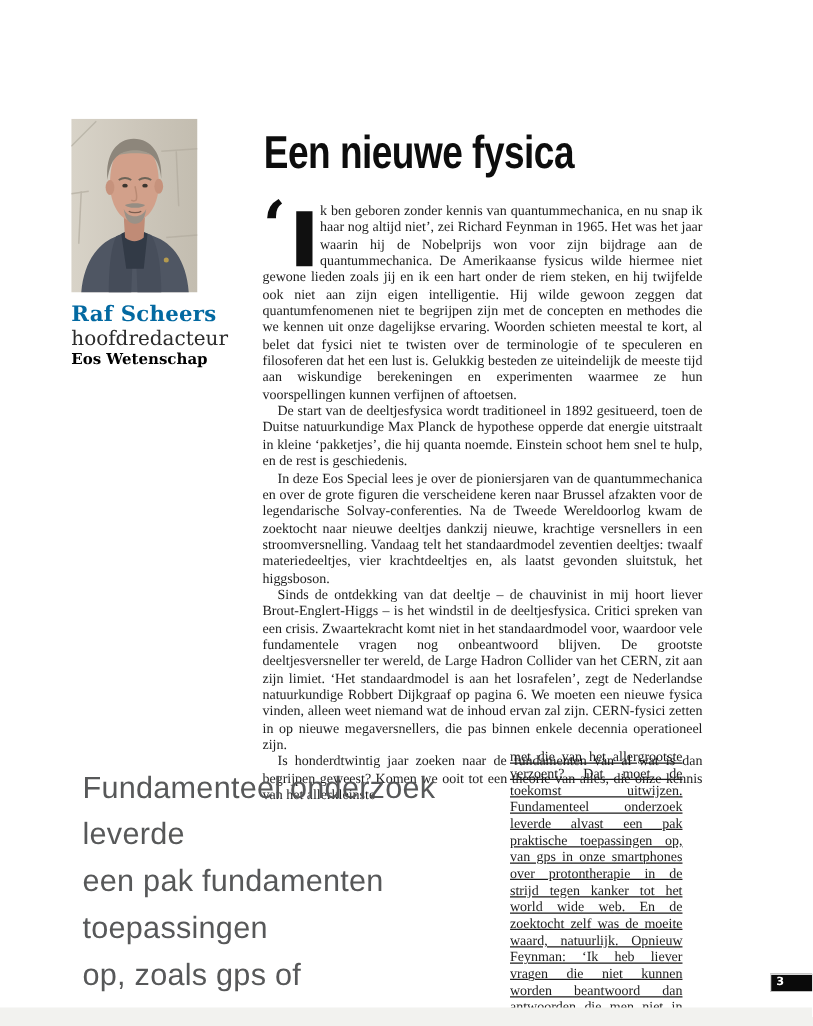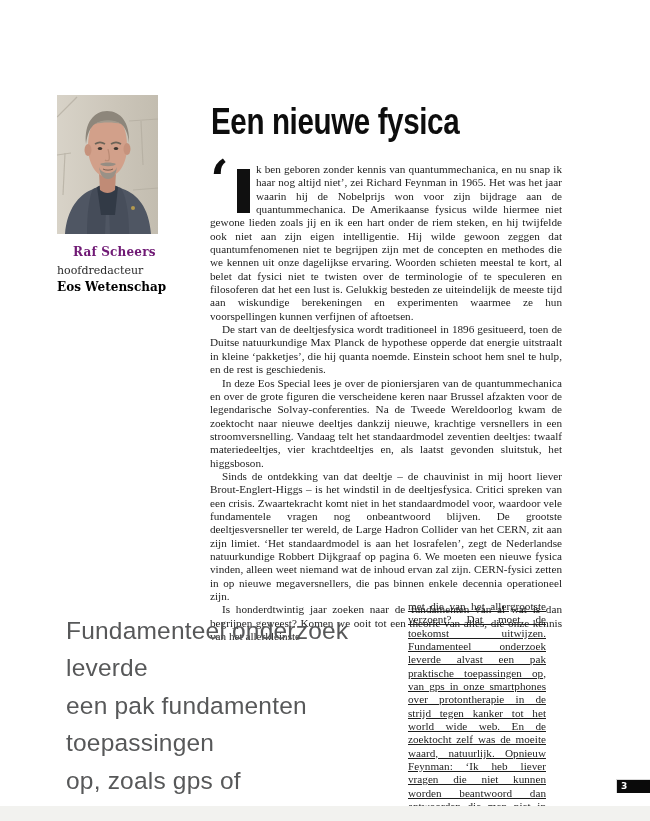--- a/index.html
+++ b/index.html
@@ -3,22 +3,22 @@
 <meta charset="utf-8">
 <style>
   html,body{margin:0;padding:0;background:#ffffff;}
   .page{position:relative;width:650px;height:821px;background:#ffffff;overflow:hidden;
         font-family:"Liberation Serif", serif;color:#1a1a1a;}
 
   
   .photo{position:absolute;left:57px;top:95px;width:101px;height:139px;display:block;}
   .author{position:absolute;left:57px;top:244px;width:140px;
           font-family:"DejaVu Serif", serif;line-height:17.5px;}
-  .author .name{font-size:12px;font-weight:bold;letter-spacing:.2px;color:#701a75;margin-left:16px;}
-  .author .role{font-size:11px;font-weight:normal;color:#2b2b2b;}
+  .author .name{font-size:17px;font-weight:bold;letter-spacing:.2px;color:#0369a1;}
+  .author .role{font-size:16px;font-weight:normal;color:#2b2b2b;}
   .author .org{font-size:12px;font-weight:bold;color:#000000;}
 
   
   .title{position:absolute;left:211px;top:103px;
          font-family:"Liberation Sans", sans-serif;font-weight:900;
          font-size:37px;line-height:1;color:#0d0d0d;letter-spacing:-.5px;
          transform:scaleX(.80);transform-origin:left top;white-space:nowrap;}
 
   
   .body-wide{position:absolute;left:210px;top:163px;width:352px;
@@ -108,21 +108,21 @@
   <div class="title">Een nieuwe fysica</div>
 
   <div class="body-wide">
     <p>
       <span class="dropcap">
         <span class="dc-quote">‘</span>
         <span class="dc-letter">I</span>
       </span>
       <span>k ben geboren zonder kennis van quantummechanica, en nu snap ik haar nog altijd niet’, zei Richard Feynman in 1965. Het was het jaar waarin hij de Nobelprijs won voor zijn bijdrage aan de quantummechanica. De Amerikaanse fysicus wilde hiermee niet gewone lieden zoals jij en ik een hart onder de riem steken, en hij twijfelde ook niet aan zijn eigen intelligentie. Hij wilde gewoon zeggen dat quantumfenomenen niet te begrijpen zijn met de concepten en methodes die we kennen uit onze dagelijkse ervaring. Woorden schieten meestal te kort, al belet dat fysici niet te twisten over de terminologie of te speculeren en filosoferen dat het een lust is. Gelukkig besteden ze uiteindelijk de meeste tijd aan wiskundige berekeningen en experimenten waarmee ze hun voorspellingen kunnen verfijnen of aftoetsen.</span>
     </p>
-    <p class="indent">De start van de deeltjesfysica wordt traditioneel in 1896 gesitueerd, toen de Duitse natuurkundige Max Planck de hypothese opperde dat energie uitstraalt in kleine ‘pakketjes’, die hij quanta noemde. Einstein schoot hem snel te hulp, en de rest is geschiedenis.</p>
+    <p class="indent">De start van de deeltjesfysica wordt traditioneel in 1892 gesitueerd, toen de Duitse natuurkundige Max Planck de hypothese opperde dat energie uitstraalt in kleine ‘pakketjes’, die hij quanta noemde. Einstein schoot hem snel te hulp, en de rest is geschiedenis.</p>
     <p class="indent">In deze Eos Special lees je over de pioniersjaren van de quantummechanica en over de grote figuren die verscheidene keren naar Brussel afzakten voor de legendarische Solvay-conferenties. Na de Tweede Wereldoorlog kwam de zoektocht naar nieuwe deeltjes dankzij nieuwe, krachtige versnellers in een stroomversnelling. Vandaag telt het standaardmodel zeventien deeltjes: twaalf materiedeeltjes, vier krachtdeeltjes en, als laatst gevonden sluitstuk, het higgsboson.</p>
     <p class="indent">Sinds de ontdekking van dat deeltje – de chauvinist in mij hoort liever Brout-Englert-Higgs – is het windstil in de deeltjesfysica. Critici spreken van een crisis. Zwaartekracht komt niet in het standaardmodel voor, waardoor vele fundamentele vragen nog onbeantwoord blijven. De grootste deeltjesversneller ter wereld, de Large Hadron Collider van het CERN, zit aan zijn limiet. ‘Het standaardmodel is aan het losrafelen’, zegt de Nederlandse natuurkundige Robbert Dijkgraaf op pagina 6. We moeten een nieuwe fysica vinden, alleen weet niemand wat de inhoud ervan zal zijn. CERN-fysici zetten in op nieuwe megaversnellers, die pas binnen enkele decennia operationeel zijn.</p>
     <p class="indent">Is honderdtwintig jaar zoeken naar de fundamenten van al wat is dan begrijpen geweest? Komen we ooit tot een theorie van alles, die onze kennis van het allerkleinste</p>
   </div>
 
   <div class="body-narrow">
     <p>met die van het allergrootste verzoent? Dat moet de toekomst uitwijzen. Fundamenteel onderzoek leverde alvast een pak praktische toepassingen op, van gps in onze smartphones over protontherapie in de strijd tegen kanker tot het world wide web. En de zoektocht zelf was de moeite waard, natuurlijk. Opnieuw Feynman: ‘Ik heb liever vragen die niet kunnen worden beantwoord dan antwoorden die men niet in twijfel kan trekken’.</p>
     <p>Veel leesplezier!</p>
   </div>
 

